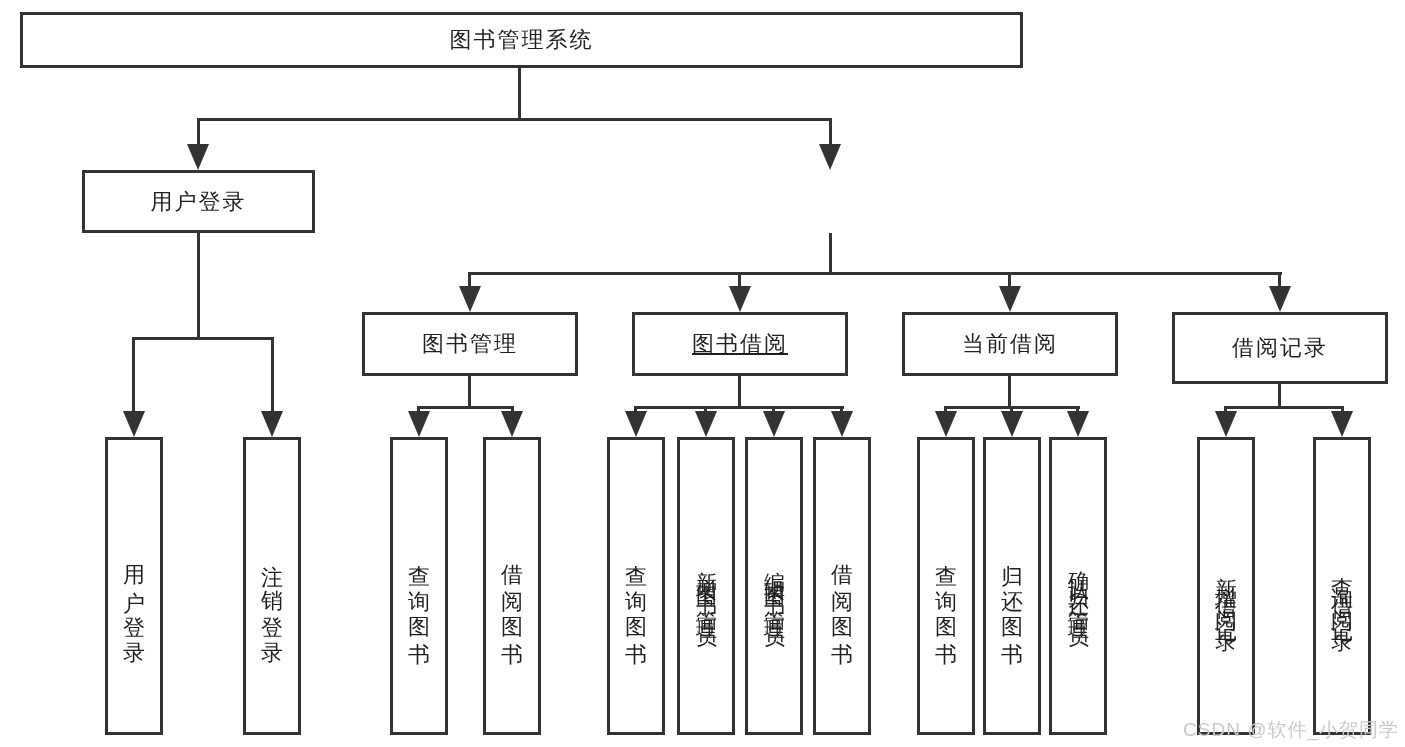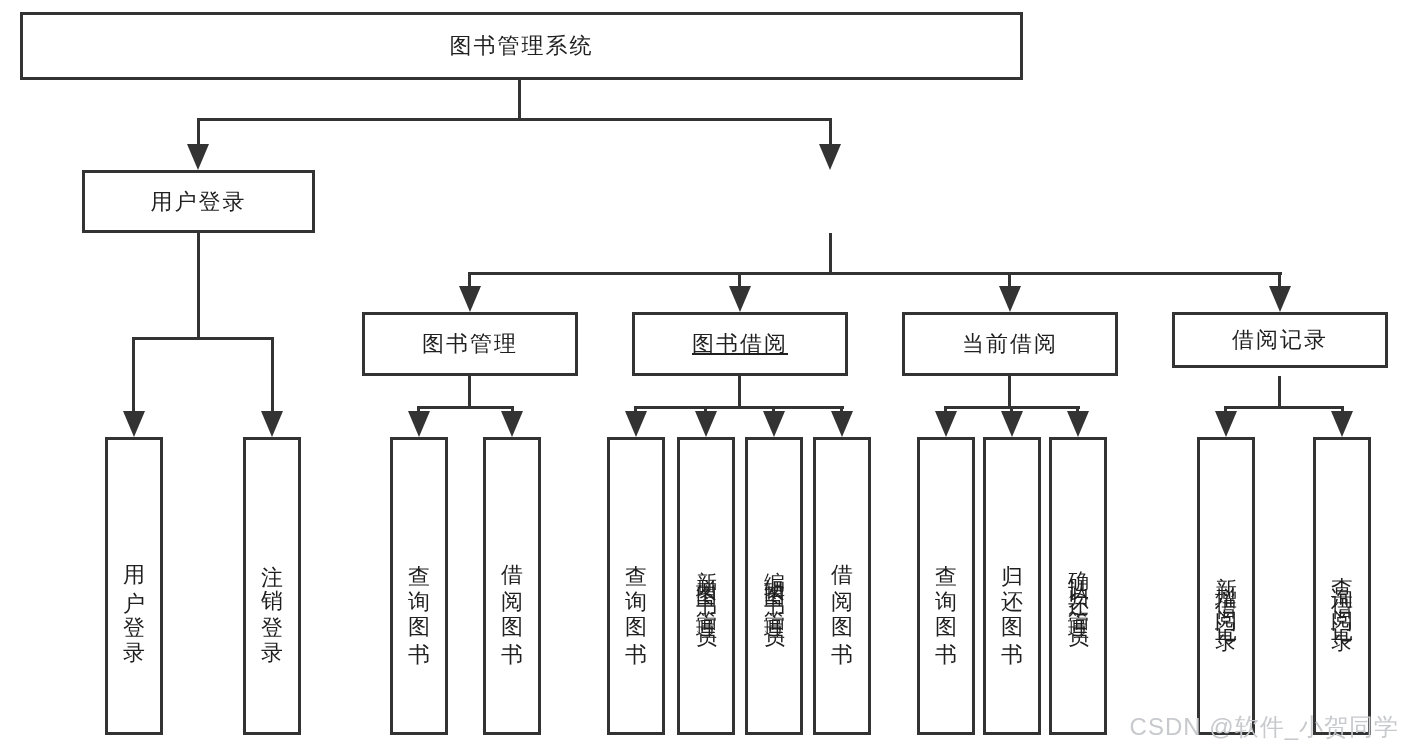--- a/index.html
+++ b/index.html
@@ -62,32 +62,32 @@
     border-left: 11px solid transparent;
     border-right: 11px solid transparent;
     border-top: 26px solid var(--line);
     z-index: 1;
   }
   #watermark {
     position: absolute;
     right: 6px;
     bottom: 4px;
     font-family: "Liberation Sans", sans-serif;
-    font-size: 24px;
+    font-size: 19px;
     letter-spacing: 1px;
     color: #c7c9cd;
     z-index: 5;
   }
 </style>
 </head>
 <body>
 
 <div id="canvas">
 
-  <div class="hbox" style="left:20px; top:12px; width:1003px; height:68px;">
+  <div class="hbox" style="left:20px; top:12px; width:1003px; height:56px;">
     <span>图书管理系统</span>
   </div>
 
   <div class="vline" style="left:518px; top:68px; height:53px;"></div>
   <div class="hline" style="left:197px; top:118px; width:635px;"></div>
   <div class="vline" style="left:197px; top:118px; height:30px;"></div>
   <div class="vline" style="left:829px; top:118px; height:30px;"></div>
   <div class="arr" style="left:187px; top:144px;"></div>
   <div class="arr" style="left:819px; top:144px;"></div>
 
@@ -122,21 +122,21 @@
 
   <div class="hbox" style="left:362px; top:312px; width:216px; height:64px;">
     <span>图书管理</span>
   </div>
   <div class="hbox" style="left:632px; top:312px; width:216px; height:64px;text-decoration:underline;">
     <span>图书借阅</span>
   </div>
   <div class="hbox" style="left:902px; top:312px; width:216px; height:64px;">
     <span>当前借阅</span>
   </div>
-  <div class="hbox" style="left:1172px; top:312px; width:216px; height:56px;">
+  <div class="hbox" style="left:1172px; top:312px; width:216px; height:72px;">
     <span>借阅记录</span>
   </div>
 
   <div class="vline" style="left:468px; top:376px; height:33px;"></div>
   <div class="hline" style="left:417px; top:406px; width:97px;"></div>
   <div class="vline" style="left:417px; top:406px; height:8px;"></div>
   <div class="vline" style="left:511px; top:406px; height:8px;"></div>
   <div class="arr" style="left:408px; top:411px;"></div>
   <div class="arr" style="left:501px; top:411px;"></div>
 

